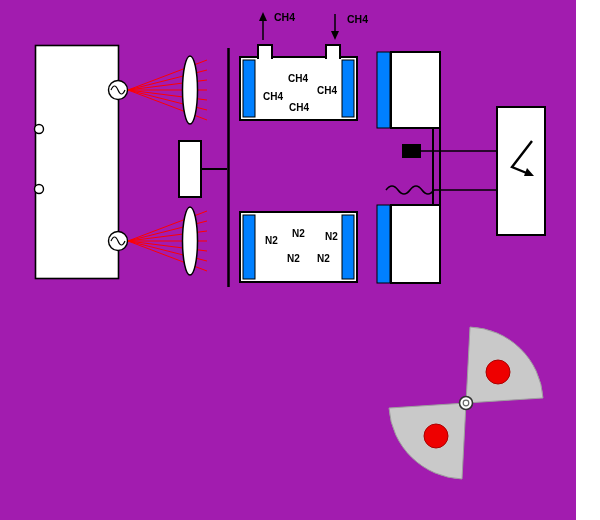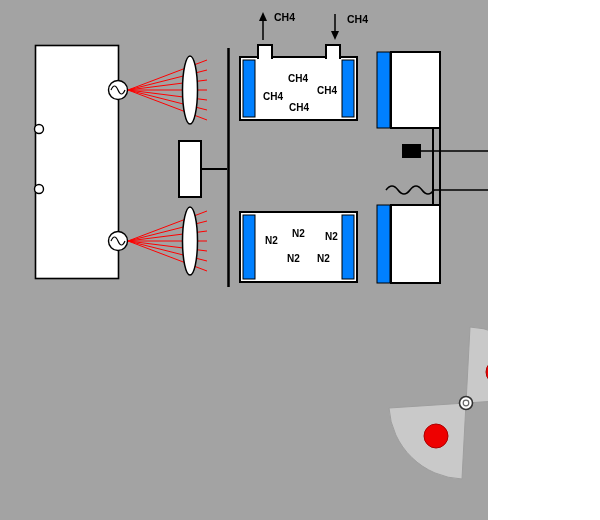--- a/index.html
+++ b/index.html
@@ -1,20 +1,20 @@
 <!DOCTYPE html>
 <html><head>
 <meta charset="utf-8">
 <style>
   html, body { margin: 0; padding: 0; background: #ffffff; }
   .stage {
     position: relative;
-    width: 488px;
+    width: 576px;
     height: 520px;
-    background: #a3a3a3;
+    background: #a21caf;
     overflow: hidden;
     font-family: "Liberation Sans", sans-serif;
   }
   svg { display: block; }
   text.gas-label {
     font-family: "Liberation Sans", sans-serif;
     font-size: 10px;
     font-weight: 700;
     fill: #000000;
   }

